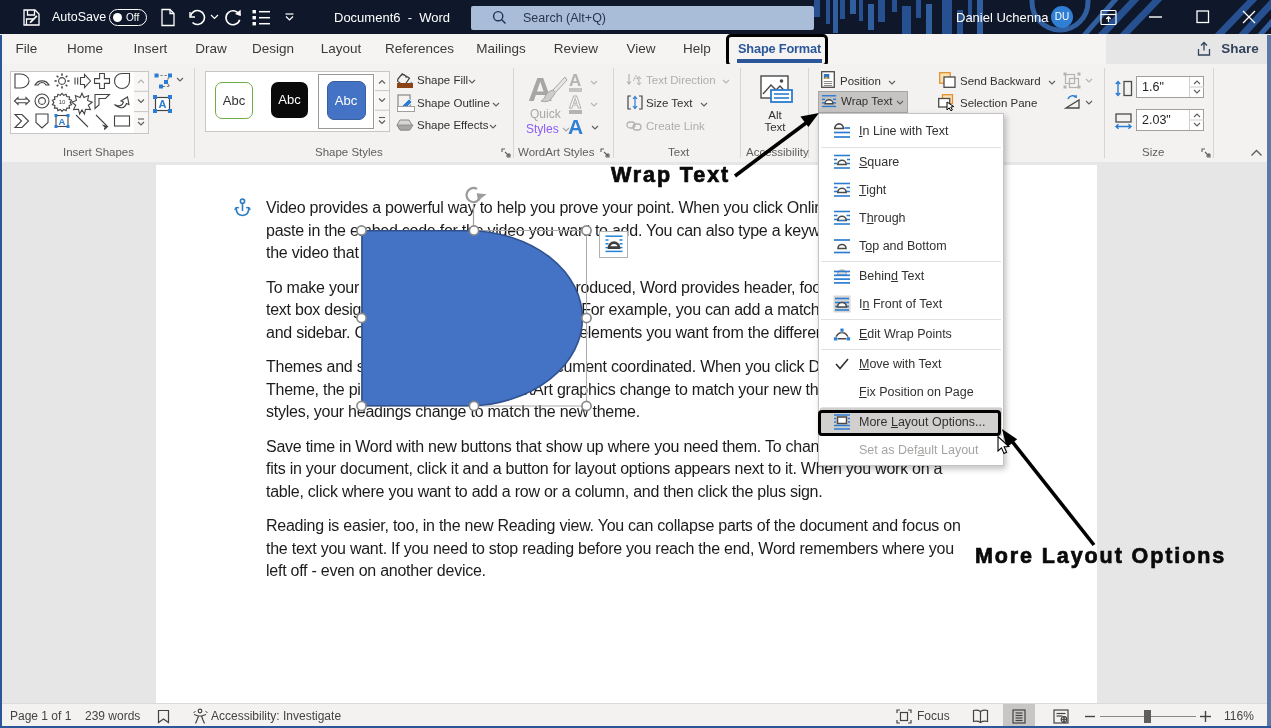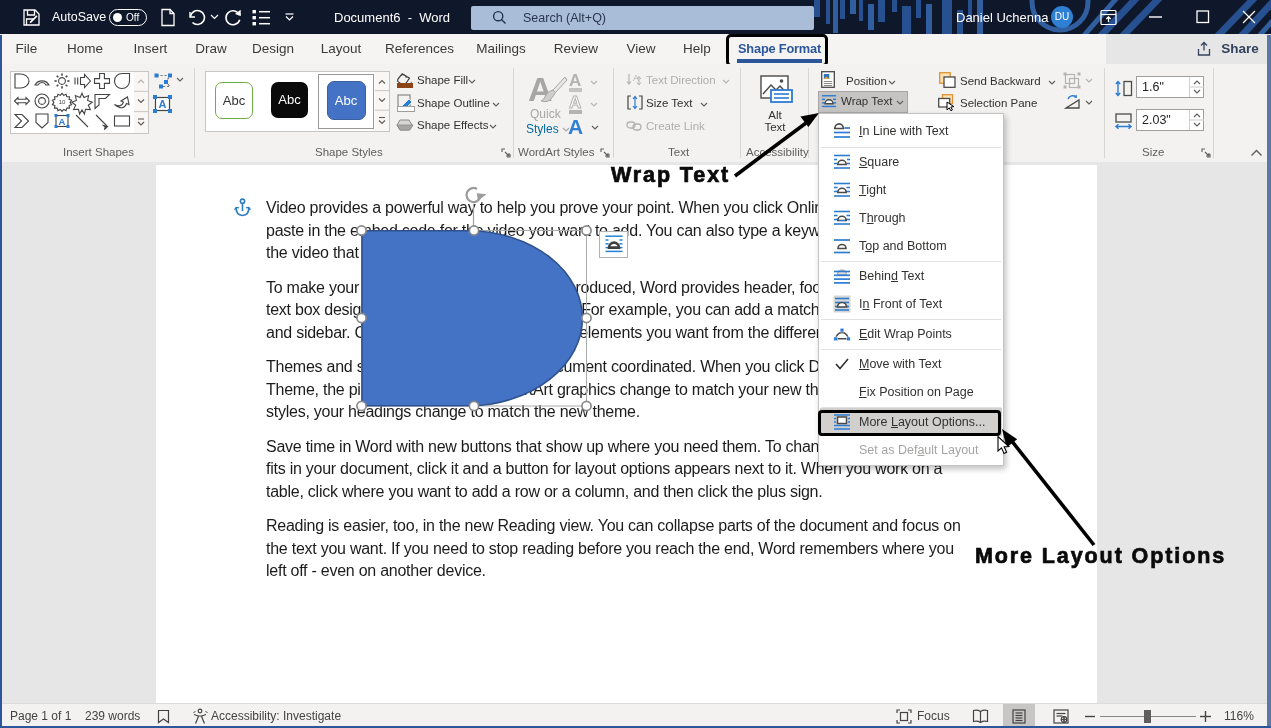--- a/index.html
+++ b/index.html
@@ -342,21 +342,21 @@
   <svg class="abs" style="left:489px;top:60px" width="8" height="6" viewBox="0 0 8 6" fill="none" stroke="#605e5c" stroke-width="1.1">
       <path d="M1,1 l3,3 3,-3"></path>
     </svg>
 
   <div class="abs" style="left:528px;top:6px;width:34px;height:36px;color:#a8a6a4;font-size:34px;font-weight:bold;">A</div>
   <svg class="abs" style="left:540px;top:12px" width="28" height="28" viewBox="0 0 28 28">
     <path d="M25,1 L13,14 l2.5,2.5 L27,4 Z" fill="#e8e6e4" stroke="#a8a6a4" stroke-width="1"></path>
     <path d="M13,14 q-5,1 -7,5 q-2,5 -5,6 q7,2 10,-2 q2.5,-3 4.5,-6.5 z" fill="#cfcdcb" stroke="#a8a6a4" stroke-width="1"></path>
   </svg>
   <div class="abs" style="left:530px;top:43px;font-size:12px;color:#a8a6a4;white-space:nowrap;">Quick</div>
-  <div class="abs" style="left:526px;top:58px;font-size:12px;color:#0369a1;white-space:nowrap;text-align:center;">Styles</div>
+  <div class="abs" style="left:526px;top:58px;font-size:12px;color:#8b5cf6;white-space:nowrap;text-align:center;">Styles</div>
   <svg class="abs" style="left:562px;top:63px" width="8" height="6" viewBox="0 0 8 6" fill="none" stroke="#a8a6a4" stroke-width="1.1">
       <path d="M1,1 l3,3 3,-3"></path>
     </svg>
   <div class="abs" style="left:569px;top:7px;font-size:17px;font-weight:bold;color:#b5b3b1;">A</div>
   <div class="abs" style="left:569px;top:24px;width:13px;height:4px;background:#c5c3c1;"></div>
   <svg class="abs" style="left:590px;top:16px" width="8" height="6" viewBox="0 0 8 6" fill="none" stroke="#b5b3b1" stroke-width="1.1">
       <path d="M1,1 l3,3 3,-3"></path>
     </svg>
   <div class="abs" style="left:569px;top:29px;font-size:17px;font-weight:bold;color:#fff;-webkit-text-stroke:1px #b5b3b1;">A</div>
   <div class="abs" style="left:569px;top:46px;width:13px;height:4px;background:#b5b3b1;"></div>
@@ -411,21 +411,21 @@
   <div class="glabel" style="left:746px;">Accessibility</div>
 
   <svg class="abs" style="left:821px;top:7px" width="14" height="17" viewBox="0 0 14 17">
     <rect x="0.7" y="0.7" width="12.6" height="15.6" fill="#fff" stroke="#4a4a4a" stroke-width="1.3"></rect>
     <rect x="2.8" y="3" width="5.5" height="5" fill="#2e74c0"></rect>
       <path d="M2.8,8 l2.5,-2.5 3,2.5 z" fill="#e8a33d"></path>
     <line x1="2.8" y1="10.5" x2="11.2" y2="10.5" stroke="#8a8886"></line>
       <line x1="2.8" y1="12.5" x2="11.2" y2="12.5" stroke="#8a8886"></line>
       <line x1="2.8" y1="14.5" x2="11.2" y2="14.5" stroke="#8a8886"></line>
   </svg>
-  <div class="abs rbtxt" style="left:840px;top:11px;margin-left:6px;">Position</div>
+  <div class="abs rbtxt" style="left:840px;top:11px;">Position</div>
   <svg class="abs" style="left:888px;top:16px" width="8" height="6" viewBox="0 0 8 6" fill="none" stroke="#605e5c" stroke-width="1.1">
       <path d="M1,1 l3,3 3,-3"></path>
     </svg>
 
   <div class="abs" style="left:818px;top:27px;width:90px;height:22px;background:#c6c4c2;border:1px solid #a8a6a4;box-sizing:border-box;"></div>
   <svg class="abs" style="left:821px;top:30px" width="16" height="16" viewBox="0 0 18 18">
     <g stroke="#2b7cd3" stroke-width="1.6">
       <line x1="1" y1="2" x2="17" y2="2"></line>
       <line x1="1" y1="6" x2="4.5" y2="6"></line>
         <line x1="13.5" y1="6" x2="17" y2="6"></line>

